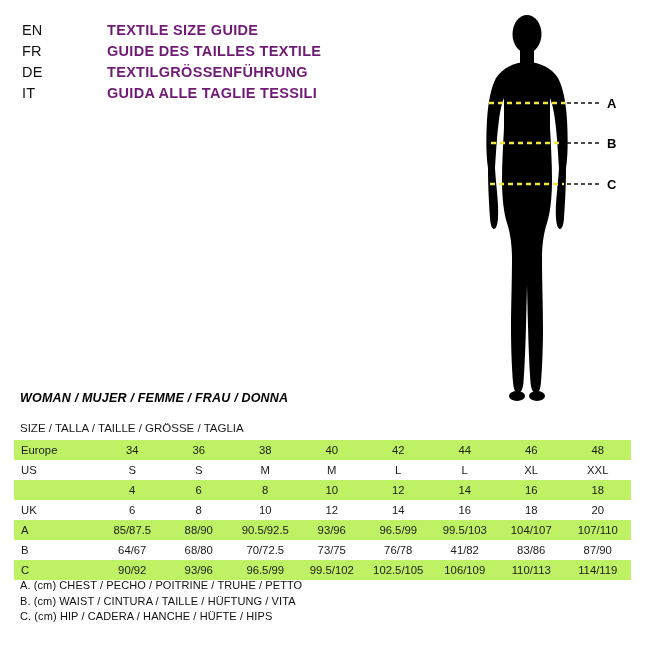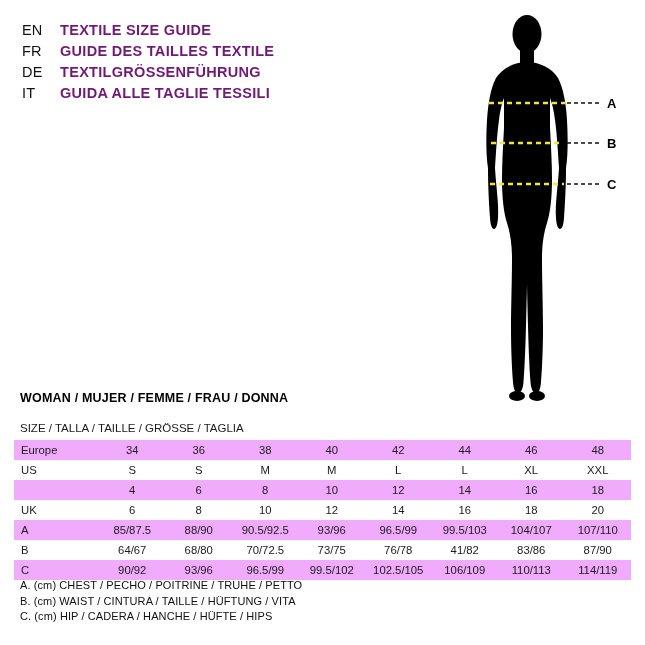--- a/index.html
+++ b/index.html
@@ -26,20 +26,21 @@
     position: absolute;
     left: 22px;
     top: 20px;
     width: 420px;
   }
   .header-row {
     display: flex;
     align-items: baseline;
     height: 21px;
     line-height: 21px;
+    gap: 47px;
   }
   .header-lang {
     width: 38px;
     font-size: 14.5px;
     letter-spacing: 0.2px;
     color: #111;
   }
   .header-title {
     font-size: 14.5px;
     font-weight: bold;
@@ -61,20 +62,21 @@
   }
 
   
   .woman-label {
     position: absolute;
     left: 20px;
     top: 391px;
     font-size: 12.5px;
     font-weight: bold;
     letter-spacing: 0.2px;
+    font-style: italic;
   }
   .size-label {
     position: absolute;
     left: 20px;
     top: 422px;
     font-size: 11.5px;
     color: #1a1a1a;
   }
 
   .table-wrap {
@@ -96,21 +98,21 @@
     line-height: 20px;
     text-align: center;
     white-space: nowrap;
   }
   table.sizes td.rowhead {
     text-align: left;
     padding-left: 7px;
     width: 78px;
   }
   tr.shade td {
-    background: #f0abfc;
+    background: #bef264;
   }
   tr.plain td {
     background: #ffffff;
   }
 
   
   .notes {
     position: absolute;
     left: 20px;
     top: 578px;

